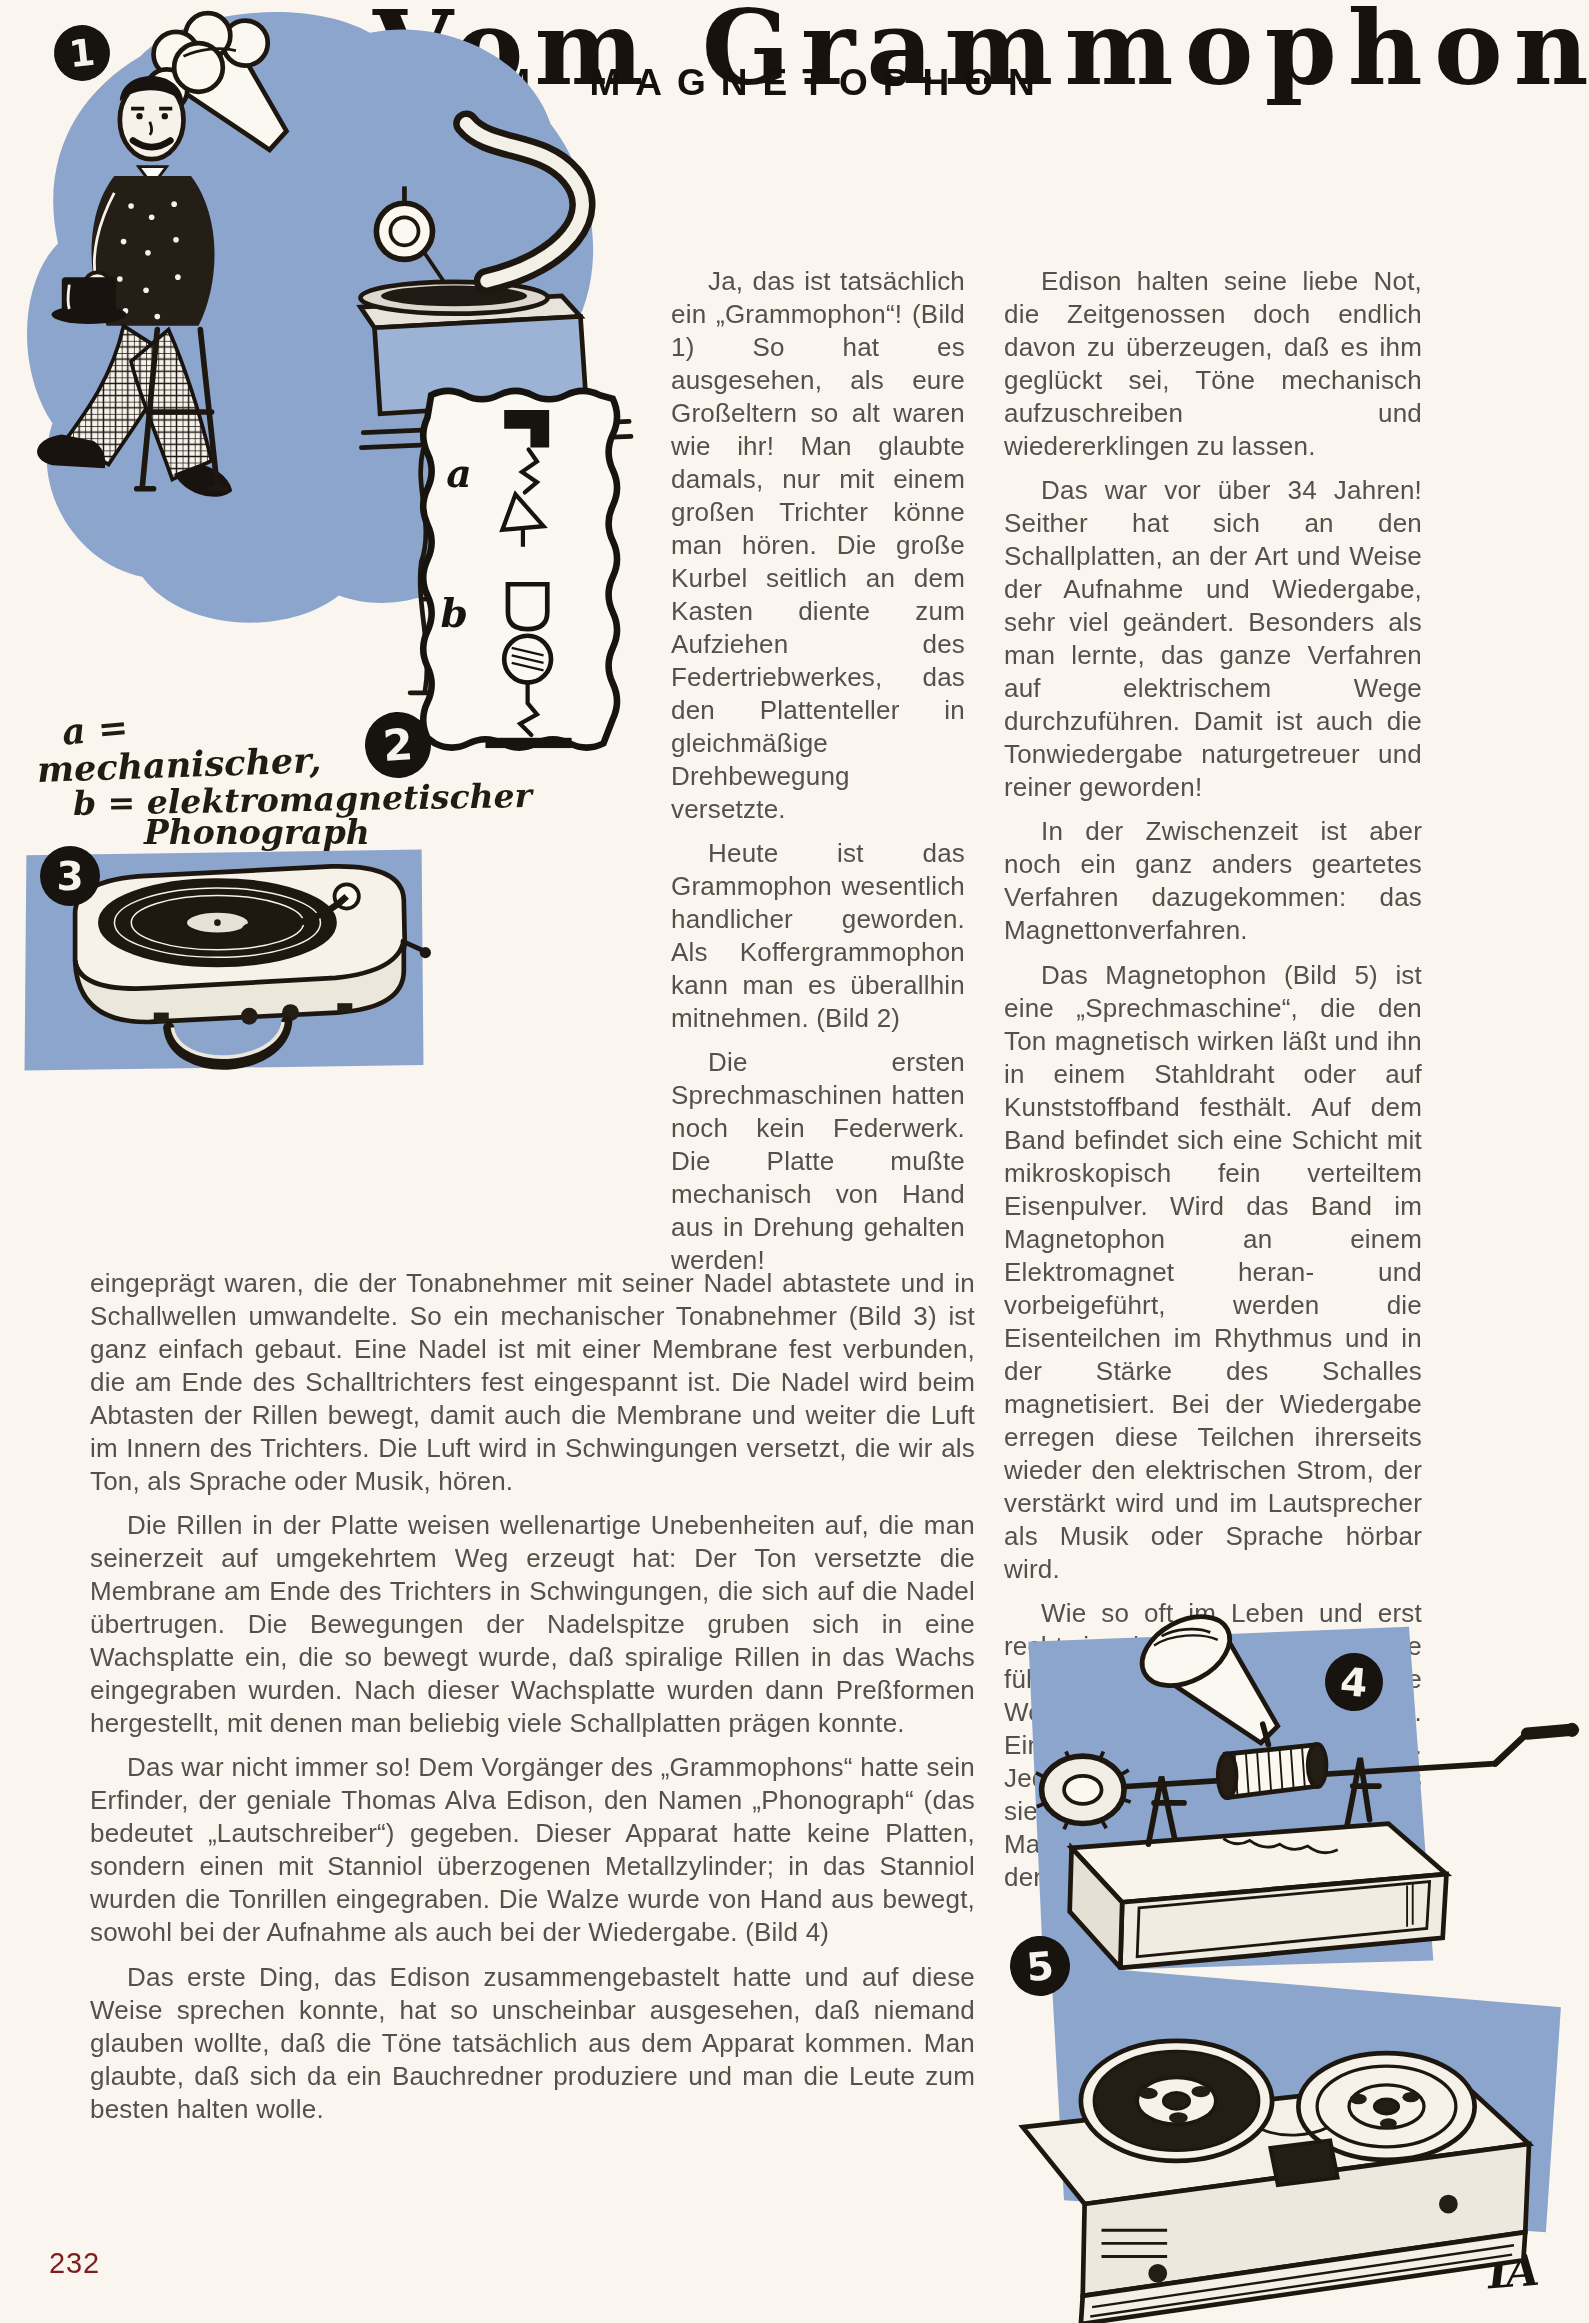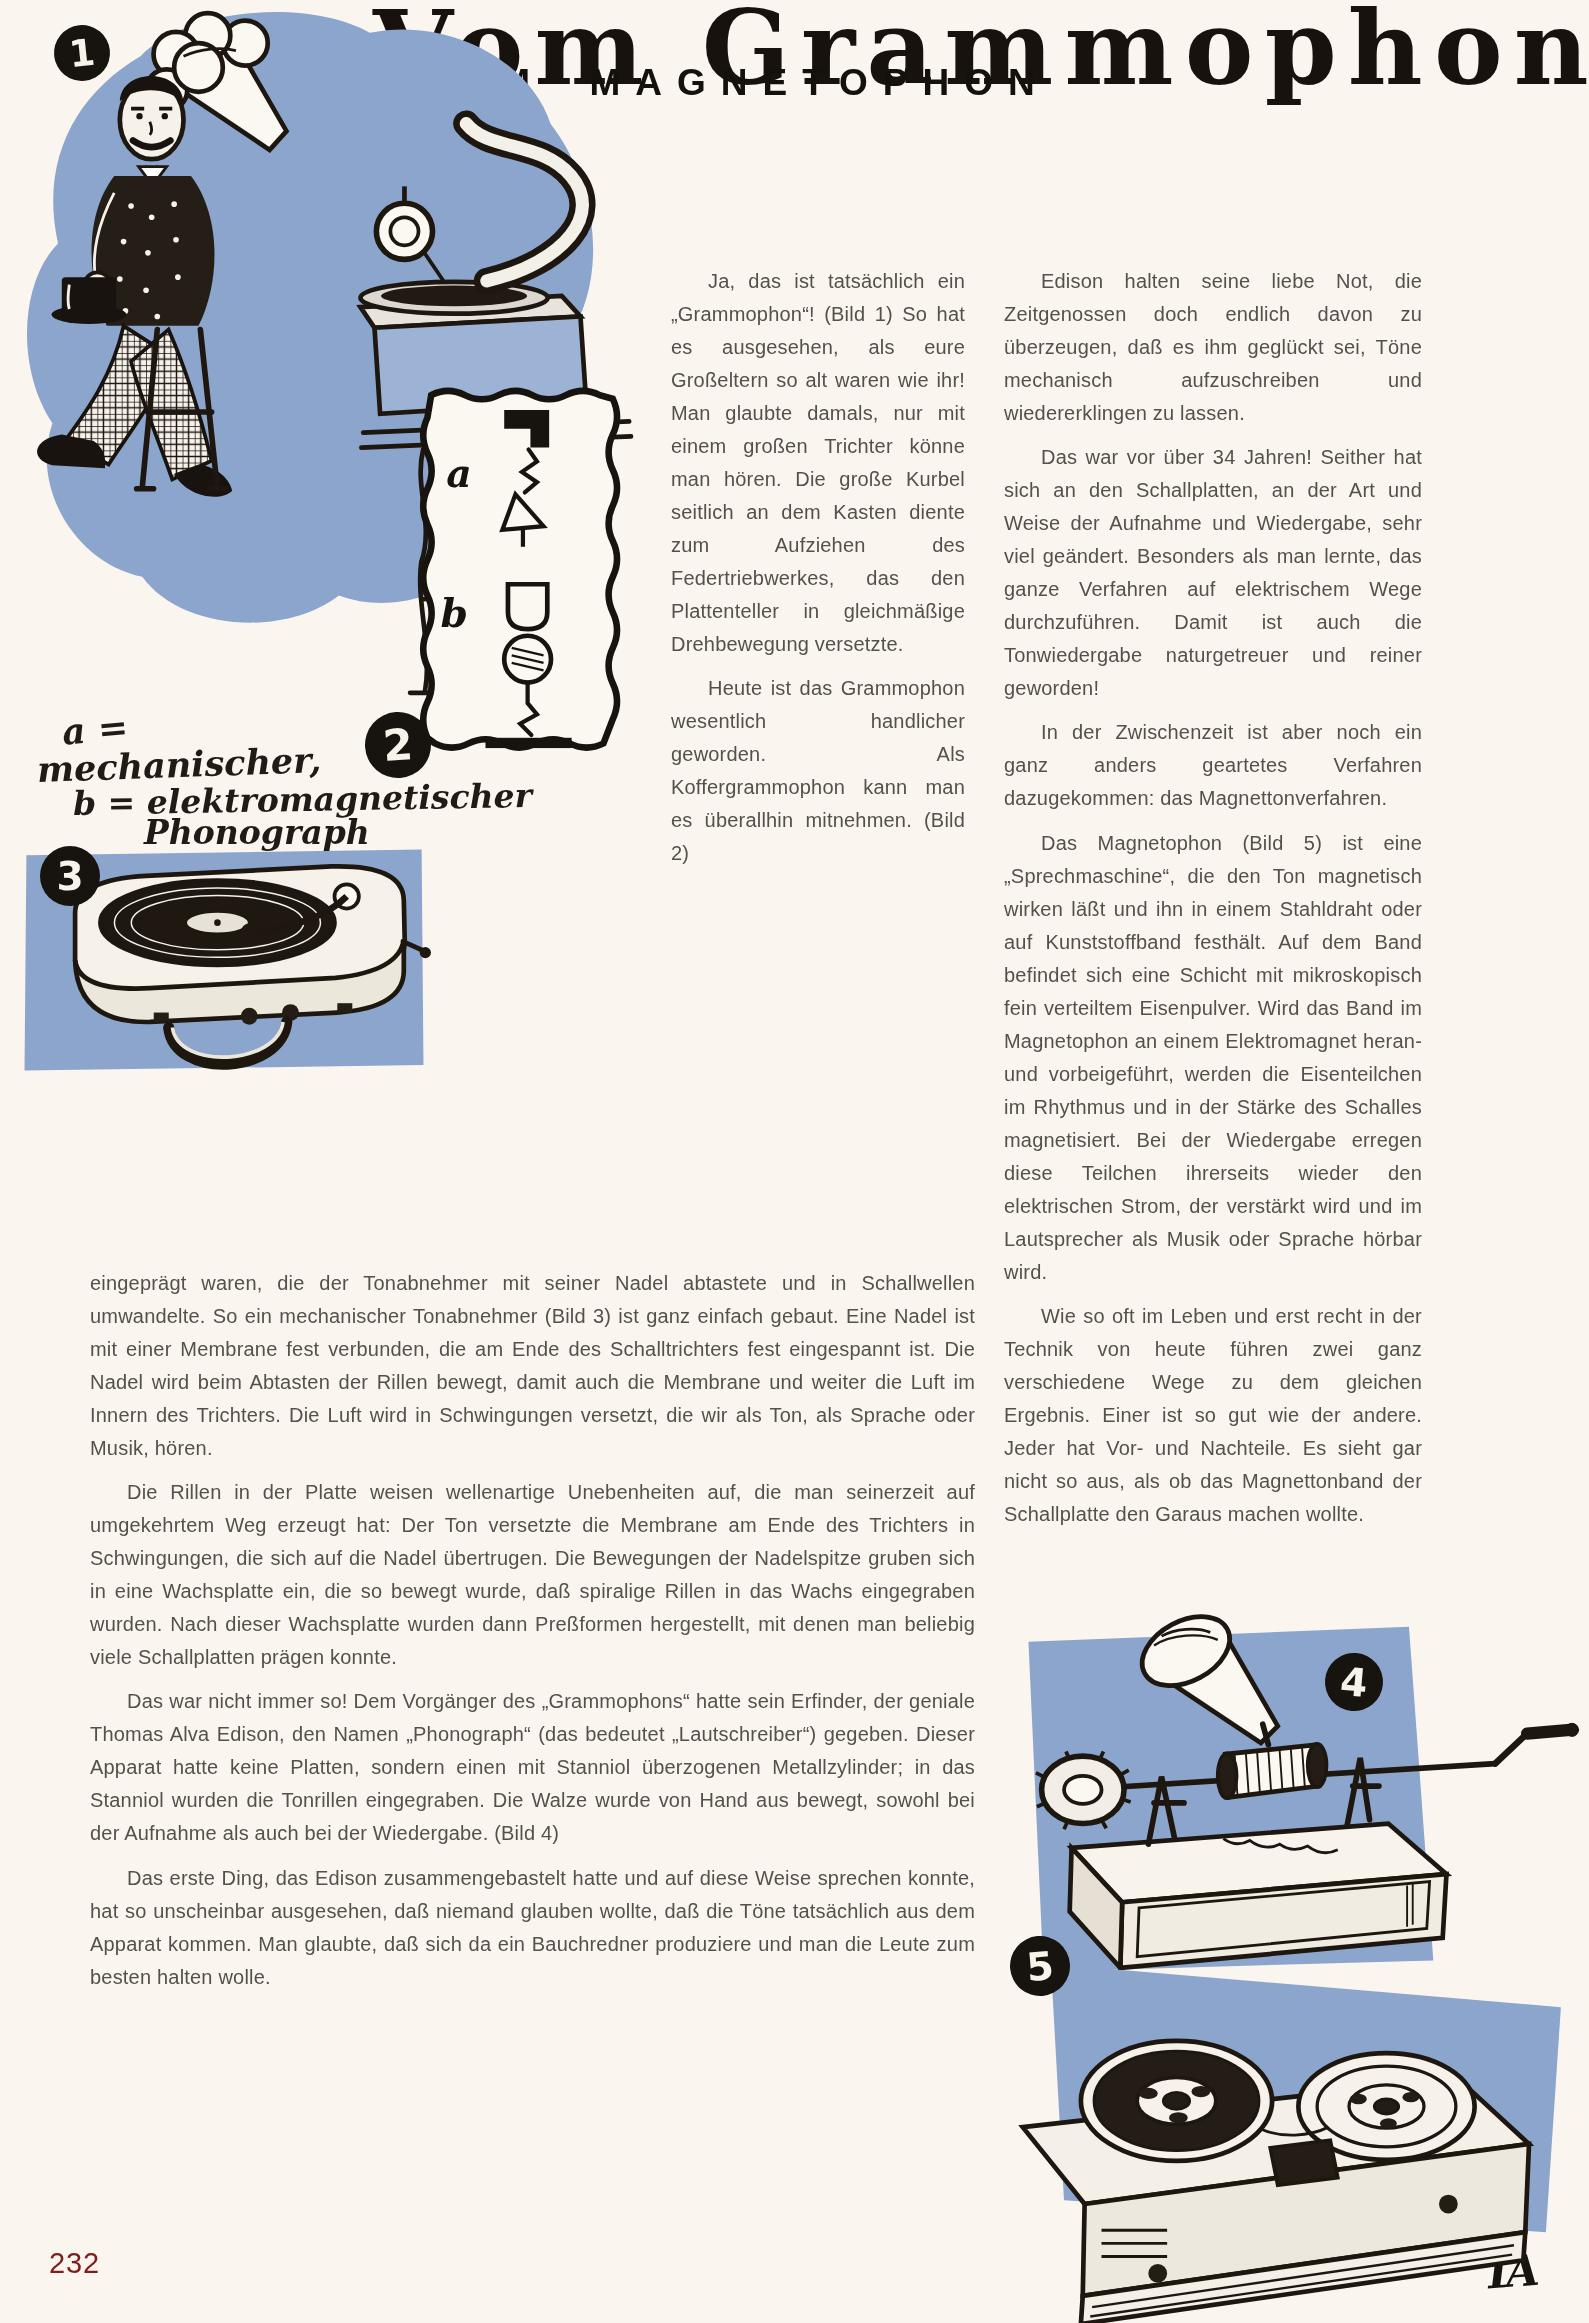--- a/index.html
+++ b/index.html
@@ -12,21 +12,21 @@
   .fraktur{
     position:absolute;left:373px;top:-13px;
     font-family:"DejaVu Serif",serif;font-weight:bold;
     font-size:103px;letter-spacing:11.2px;color:#17120d;white-space:nowrap;
   }
   .subtitle{
     position:absolute;left:420px;top:62px;
     font-size:37px;font-weight:bold;letter-spacing:15px;word-spacing:19px;
     color:#14100c;white-space:nowrap;
   }
-  .bodycol{position:absolute;text-align:justify;font-size:20px;line-height:33px;letter-spacing:0.2px;}
+  .bodycol{position:absolute;text-align:justify;font-size:26px;line-height:33px;letter-spacing:0.2px;}
   .bodycol p{margin:0 0 11.2px 0;text-indent:37px;}
   .bodycol p.noindent{text-indent:0;}
   .bodycol p.tight{margin-bottom:0;}
   .col-middle{left:671px;top:265px;width:294px;}
   .col-right{left:1004px;top:265px;width:418px;}
   .full-block{left:90px;top:1267px;width:885px;}
   
   .badge{
     position:absolute;background:#17130f;color:#f6f3ea;border-radius:50%;
     display:flex;align-items:center;justify-content:center;
@@ -314,20 +314,21 @@
   <div class="badge" id="badge5">5</div>
 
   <div class="hand" id="hw-a">a =</div>
   <div class="hand" id="hw-a2">mechanischer,</div>
   <div class="hand" id="hw-b">b = elektromagnetischer</div>
   <div class="hand" id="hw-b2">Phonograph</div>
 
   <div class="bodycol col-middle">
     <p>Ja, das ist tatsächlich ein „Grammophon“! (Bild 1) So hat es ausgesehen, als eure Großeltern so alt waren wie ihr! Man glaubte damals, nur mit einem großen Trichter könne man hören. Die große Kurbel seitlich an dem Kasten diente zum Aufziehen des Federtriebwerkes, das den Plattenteller in gleichmäßige Drehbewegung versetzte.</p>
     <p>Heute ist das Grammophon wesentlich handlicher geworden. Als Koffergrammophon kann man es überallhin mitnehmen. (Bild 2)</p>
+    <p class="tight">Die ersten Sprechmaschinen hatten noch kein Federwerk. Die Platte mußte mechanisch von Hand aus in Drehung gehalten werden!</p>
   </div>
 
   <div class="bodycol col-right">
     <p>Edison halten seine liebe Not, die Zeitgenossen doch endlich davon zu überzeugen, daß es ihm geglückt sei, Töne mechanisch aufzuschreiben und wiedererklingen zu lassen.</p>
     <p>Das war vor über 34 Jahren! Seither hat sich an den Schallplatten, an der Art und Weise der Aufnahme und Wiedergabe, sehr viel geändert. Besonders als man lernte, das ganze Verfahren auf elektrischem Wege durchzuführen. Damit ist auch die Tonwiedergabe naturgetreuer und reiner geworden!</p>
     <p>In der Zwischenzeit ist aber noch ein ganz anders geartetes Verfahren dazugekommen: das Magnettonverfahren.</p>
     <p>Das Magnetophon (Bild 5) ist eine „Sprechmaschine“, die den Ton magnetisch wirken läßt und ihn in einem Stahldraht oder auf Kunststoffband festhält. Auf dem Band befindet sich eine Schicht mit mikroskopisch fein verteiltem Eisenpulver. Wird das Band im Magnetophon an einem Elektromagnet heran- und vorbeigeführt, werden die Eisenteilchen im Rhythmus und in der Stärke des Schalles magnetisiert. Bei der Wiedergabe erregen diese Teilchen ihrerseits wieder den elektrischen Strom, der verstärkt wird und im Lautsprecher als Musik oder Sprache hörbar wird.</p>
     <p>Wie so oft im Leben und erst recht in der Technik von heute führen zwei ganz verschiedene Wege zu dem gleichen Ergebnis. Einer ist so gut wie der andere. Jeder hat Vor- und Nachteile. Es sieht gar nicht so aus, als ob das Magnettonband der Schallplatte den Garaus machen wollte.</p>
   </div>
 

